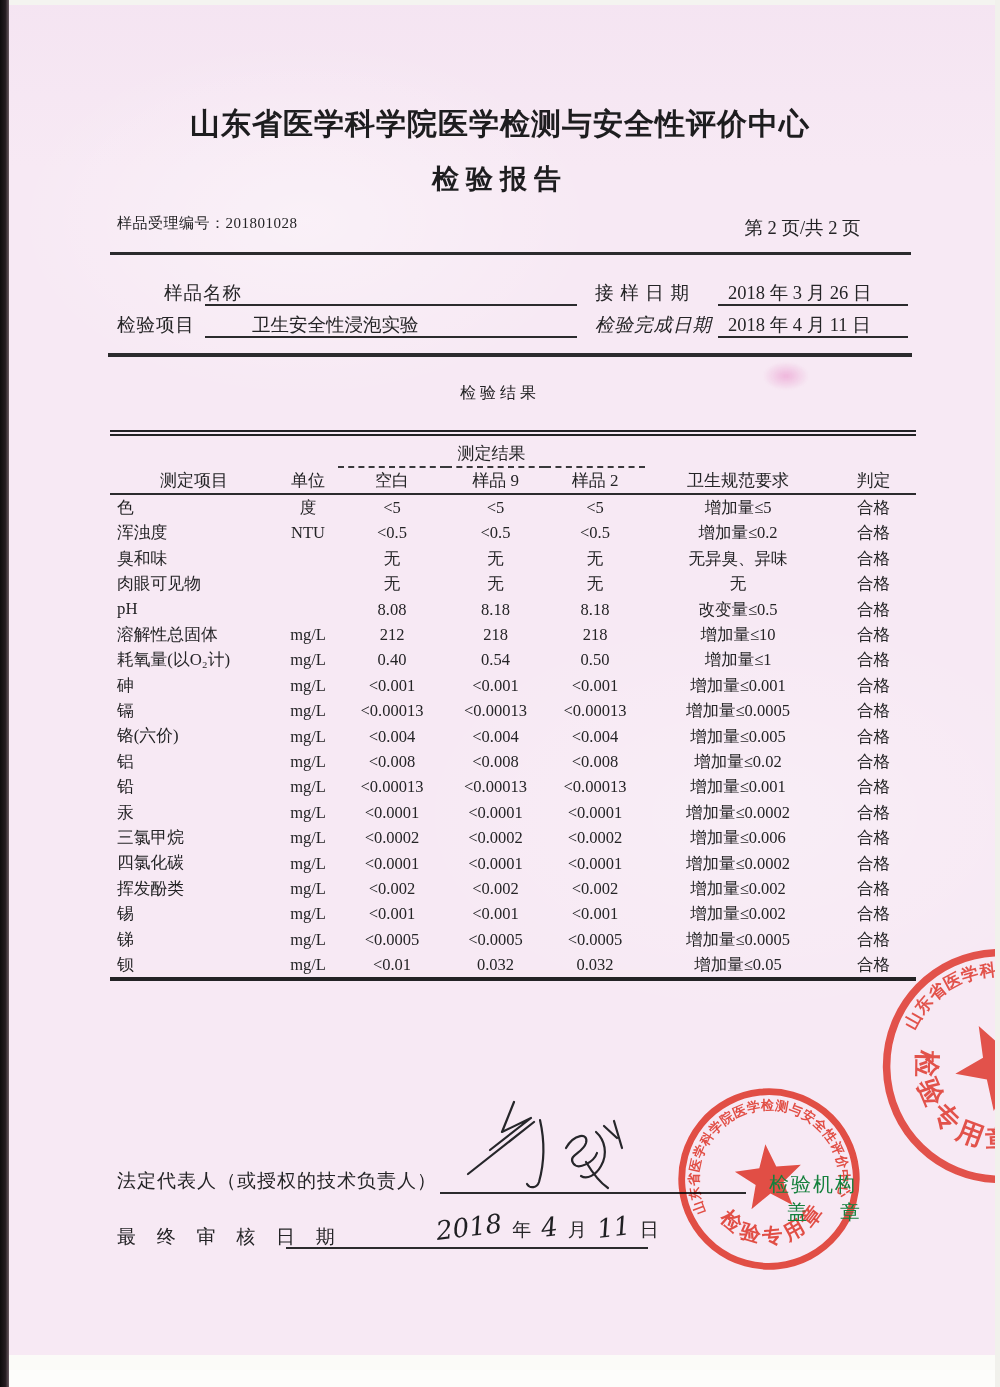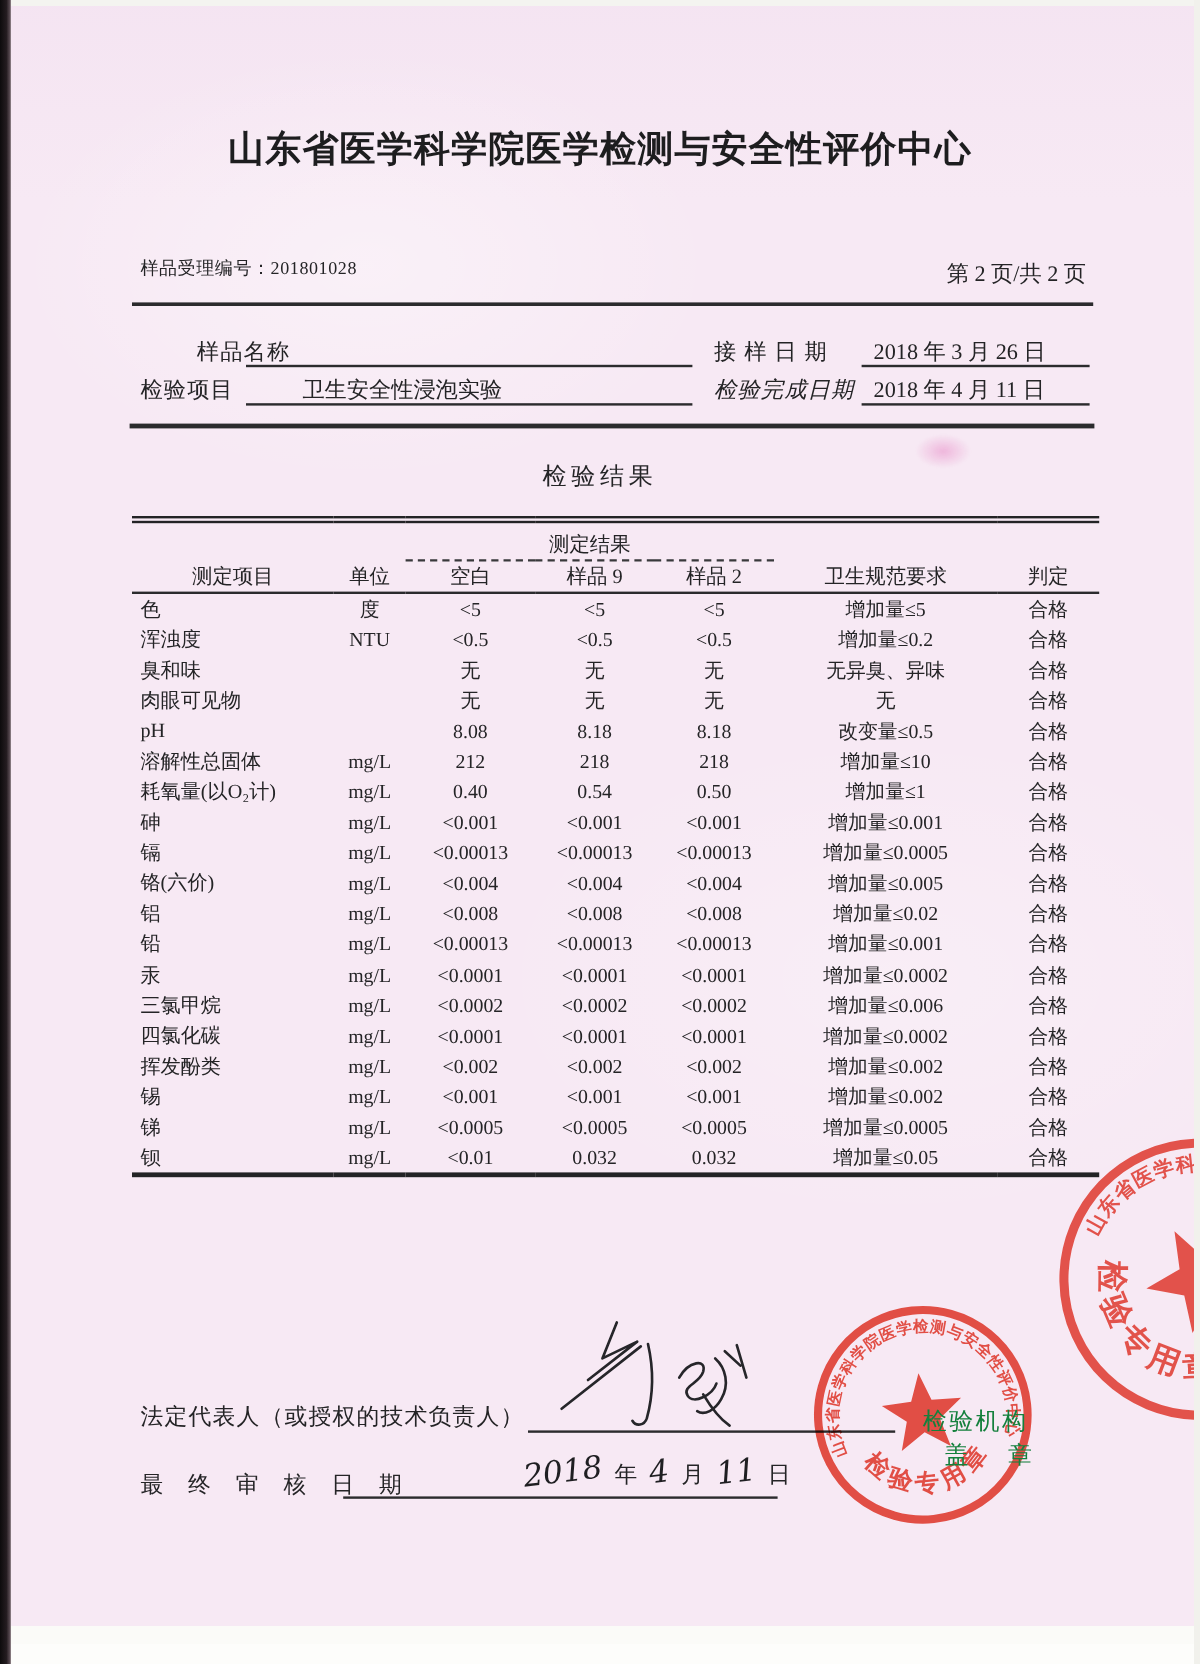--- a/index.html
+++ b/index.html
@@ -18,30 +18,30 @@
       radial-gradient(500px 300px at 75% 60%,rgba(255,255,255,.22),rgba(255,255,255,0) 70%),
       linear-gradient(180deg,rgba(240,220,238,.35),rgba(255,255,255,0) 12%);}
   .content{position:absolute;left:-9px;top:-5px;width:1000px;height:1387px;color:#242426;}
 
   .abs{position:absolute;}
   .org-title{left:0;top:104px;width:1000px;text-align:center;font-size:30px;font-weight:bold;
     letter-spacing:1px;color:#1d1d1f;}
   .report-title{left:0;top:161px;width:1000px;text-align:center;font-size:27px;font-weight:bold;
     letter-spacing:7px;color:#1d1d1f;}
   .meta-left{left:117px;top:214px;font-size:15px;letter-spacing:.5px;}
-  .meta-right{left:700px;top:215px;width:205px;text-align:right;font-size:18.5px;}
+  .meta-right{left:700px;top:215px;width:205px;text-align:center;font-size:18.5px;}
   .hrule{background:#2b2b2d;}
   .r1{left:110px;top:252px;width:801px;height:3px;}
   .r2{left:108px;top:353px;width:804px;height:4px;}
 
   .info-label{font-size:18.5px;letter-spacing:1px;}
   .info-value{font-size:18.5px;}
   .uline{border-bottom:2px solid #2b2b2d;}
 
-  .section-title{left:0;top:383px;width:1000px;text-align:center;font-size:20px;letter-spacing:4px;}
+  .section-title{left:0;top:383px;width:1000px;text-align:center;font-size:16px;letter-spacing:4px;}
 
   table.results{position:absolute;left:110px;top:430px;width:806px;border-collapse:collapse;
     table-layout:fixed;border-top:6px double #232325;border-bottom:4px solid #232325;}
   table.results th{font-weight:normal;font-size:17px;padding:0;}
   table.results thead{border-bottom:2.5px solid #2b2b2d;}
   th.grp{border-bottom:2px dashed #39393b;}
   table.results td{height:25.4px;font-size:16.5px;text-align:center;padding:0;line-height:1.05;
     white-space:nowrap;overflow:visible;}
   table.results td.item{text-align:left;padding-left:7px;font-size:16.8px;}
   .c-item{width:168px;}.c-unit{width:60px;}.c-blank{width:108px;}
@@ -73,20 +73,21 @@
 </style>
 </head>
 <body>
 
 <div class="page">
   <div class="paper">
     <div class="paper-tex"></div>
     <div class="content">
 
       <div class="abs org-title">山东省医学科学院医学检测与安全性评价中心</div>
+      <div class="abs report-title">检验报告</div>
 
       <div class="abs meta-left"><span>样品受理编号：</span><span>201801028</span></div>
       <div class="abs meta-right">第 2 页/共 2 页</div>
 
       <div class="abs hrule r1"></div>
 
       <div class="abs info-label" style="left:117px;top:280px;margin-left:47px;">样品名称</div>
       <div class="abs" style="left:205px;top:281px;width:372px;height:23px;">
           <div class="uline" style="height:100%;"></div>
         </div>

